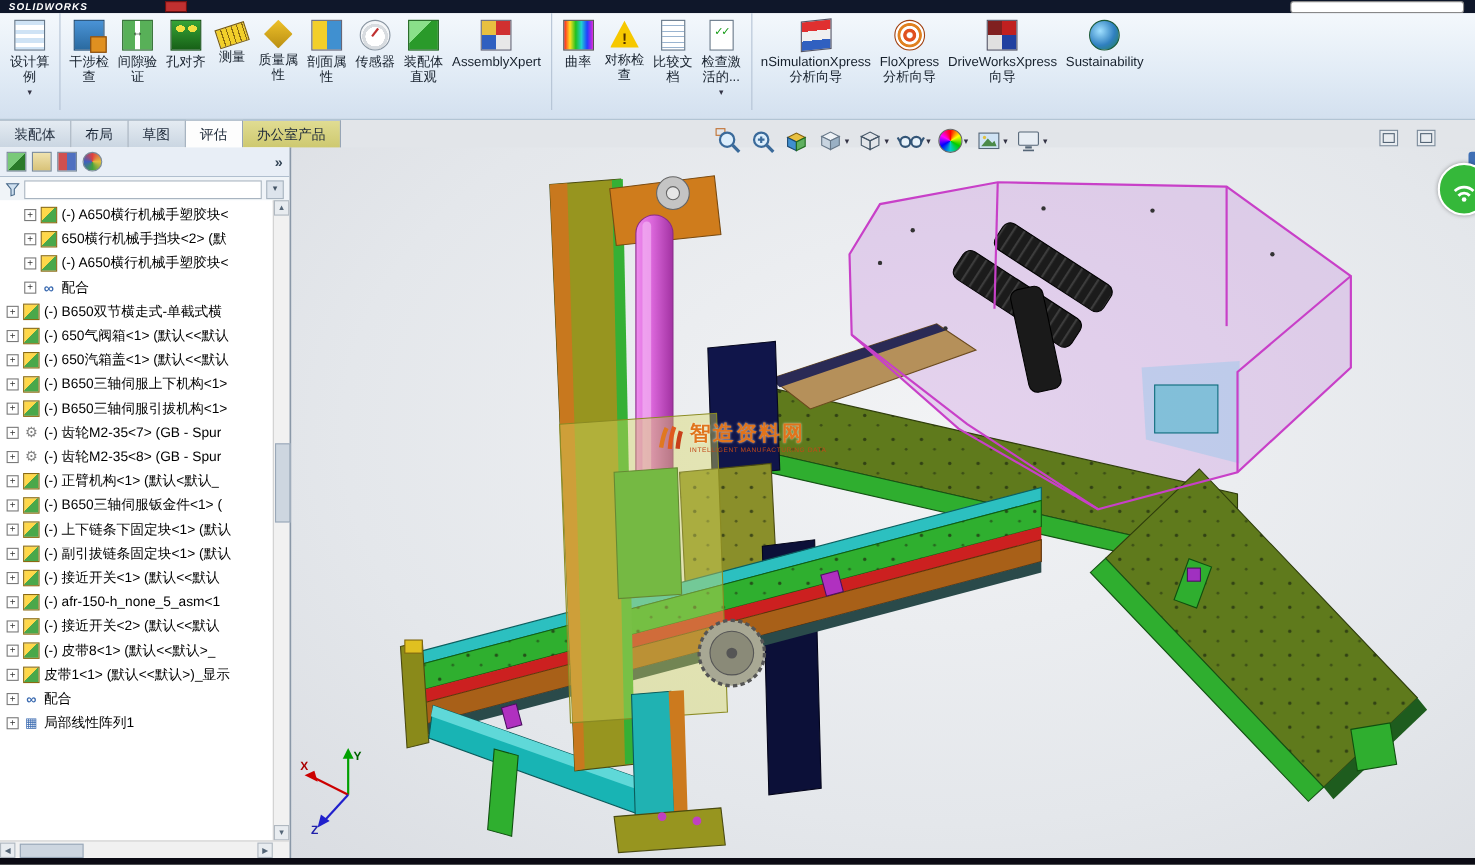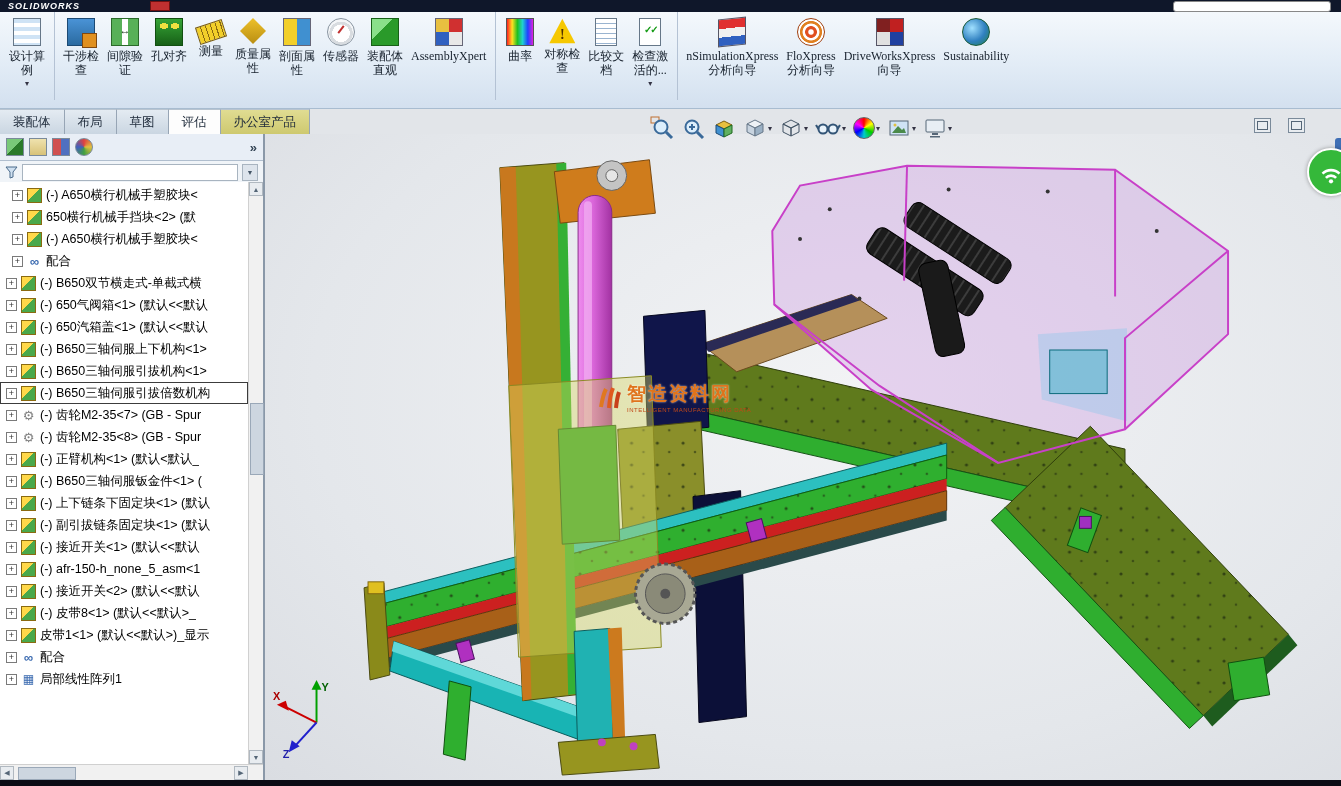--- a/index.html
+++ b/index.html
@@ -11,21 +11,21 @@
   #titlebar .logo{color:#fff;font-style:italic;font-weight:bold;font-size:9px;margin-left:8px;letter-spacing:1px;}
   #titlebar .redbtn{width:18px;height:8px;background:#c03030;margin-left:70px;border:1px solid #701010;}
   #titlebar .tsearch{position:absolute;right:10px;top:1px;width:150px;height:9px;background:#fff;border:1px solid #888;border-radius:3px;font-size:8px;padding:0 3px;}
 
   
   #ribbon{position:absolute;left:0;top:12px;width:100%;height:97px;
           background:linear-gradient(#f4f8fc,#e2ecf6 55%,#d3e0ef);border-bottom:1px solid #a8bcd0;
           display:flex;align-items:flex-start;padding-left:4px;box-sizing:border-box;}
   .rbtns{display:flex;align-items:flex-start;height:100%;}
   .rbtn{display:flex;flex-direction:column;align-items:center;justify-content:flex-start;
-        padding:6px 3px 2px 5px;min-width:40px;height:88px;box-sizing:border-box;cursor:default;font-family:Liberation Serif, serif;}
+        padding:6px 3px 2px 5px;min-width:40px;height:88px;box-sizing:border-box;cursor:default;}
   .rbtn.sep{border-right:1px solid #b4c2d4;margin-right:3px;padding-right:9px;}
   .rlabel{margin-top:4px;font-size:12px;line-height:1.15;text-align:center;white-space:pre-line;color:#16202c;}
   .dd{display:none;margin-top:2px;font-size:8px;color:#334;line-height:1;}
   .dd.show{display:block}.dd.show::before{content:"▾";}
   .ric{position:relative;width:26px;height:26px;flex:0 0 auto;}
   .ric[data-icon="design-study"]{background:repeating-linear-gradient(#cfe3f5 0 4px,#fff 4px 8px);border:1px solid #678;}
   .ric[data-icon="interference"]{background:linear-gradient(#4a93d6,#2a6aa0);border:1px solid #1c4a74;}
   .ric[data-icon="interference"]::after{content:"";position:absolute;right:-3px;bottom:-3px;width:13px;height:13px;background:#e09020;border:1px solid #804810;}
   .ric[data-icon="clearance"]{background:linear-gradient(90deg,#58b058 40%,#fff 40% 60%,#58b058 60%);border:1px solid #2a6a2a;}
   .ric[data-icon="clearance"]::after{content:"↔";position:absolute;left:0;right:0;top:5px;text-align:center;font-size:11px;color:#203820;}
@@ -65,21 +65,21 @@
   .fmic[data-icon="dimxpert"]{background:conic-gradient(#e04040,#e0c040,#40a040,#4060c0,#e04040);border-radius:50%;}
   .chev{margin-left:auto;color:#345;font-weight:bold;font-size:13px;cursor:pointer;}
   .chev::before{content:"»";}
   #filterrow{height:22px;background:#f0f4f8;border-bottom:1px solid #c0ccd8;display:flex;align-items:center;gap:4px;padding:0 5px;}
   #filterrow .fbar{flex:1;height:15px;background:#fff;border:1px solid #a8b4c0;}
   #filterrow .fdd{width:14px;height:15px;background:#dde4ec;border:1px solid #a8b4c0;font-size:7px;color:#456;text-align:center;line-height:15px;}
   #filterrow .fdd::before{content:"▼";}
 
   #tree{position:absolute;left:0;top:48px;right:15px;bottom:16px;overflow:hidden;background:#fff;padding-top:2px;}
   .trow{display:flex;align-items:center;height:22px;padding-left:6px;gap:4px;white-space:nowrap;cursor:default;}
-  .trow.ind{padding-left:12px;}
+  .trow.ind{padding-left:22px;}
   .trow.sel{outline:1px solid #3c3c3c;outline-offset:-1px;}
   .exp{flex:0 0 auto;width:9px;height:9px;border:1px solid #7a7a7a;background:#fff;display:flex;align-items:center;justify-content:center;font-size:9px;line-height:7px;color:#333;}
   .exp::before{content:"+";}
   .ticon{flex:0 0 auto;width:15px;height:15px;display:flex;align-items:center;justify-content:center;font-size:12px;}
   .ticon[data-icon="assembly"]{width:13px;height:13px;background:linear-gradient(135deg,#ffd84a 0 46%,#4aa84a 46%);border:1px solid #8a6a10;}
   .ticon[data-icon="gear"]::before{content:"⚙";color:#808080;font-size:13px;}
   .ticon[data-icon="mates"]::before{content:"∞";color:#3a6ab0;font-weight:bold;font-size:13px;}
   .ticon[data-icon="pattern"]::before{content:"▦";color:#3a6ab0;font-size:12px;}
   .tlabel{font-size:12.5px;overflow:hidden;text-overflow:clip;color:#000;}
 
@@ -333,25 +333,20 @@
           <span class="ticon" data-icon="assembly"></span>
           <span class="tlabel">(-) B650三轴伺服上下机构&lt;1&gt;</span>
         </div>
 
         <div class="trow">
           <span class="exp"></span>
           <span class="ticon" data-icon="assembly"></span>
           <span class="tlabel">(-) B650三轴伺服引拔机构&lt;1&gt;</span>
         </div>
 
-        <div class="trow sel">
-          <span class="exp"></span>
-          <span class="ticon" data-icon="assembly"></span>
-          <span class="tlabel">(-) B650三轴伺服引拔倍数机构</span>
-        </div>
 
         <div class="trow">
           <span class="exp"></span>
           <span class="ticon" data-icon="gear"></span>
           <span class="tlabel">(-) 齿轮M2-35&lt;7&gt; (GB - Spur</span>
         </div>
 
         <div class="trow">
           <span class="exp"></span>
           <span class="ticon" data-icon="gear"></span>

